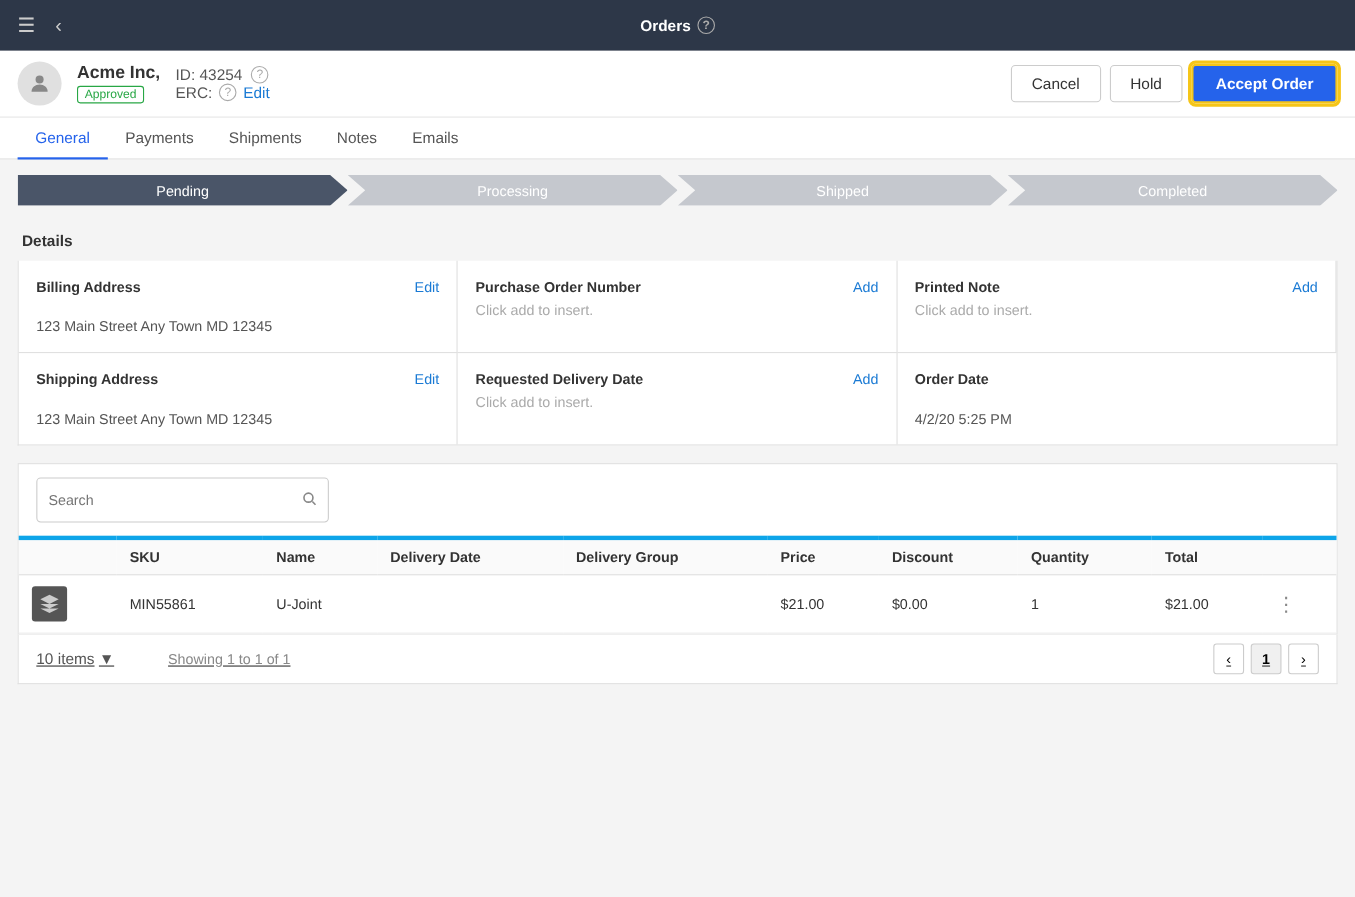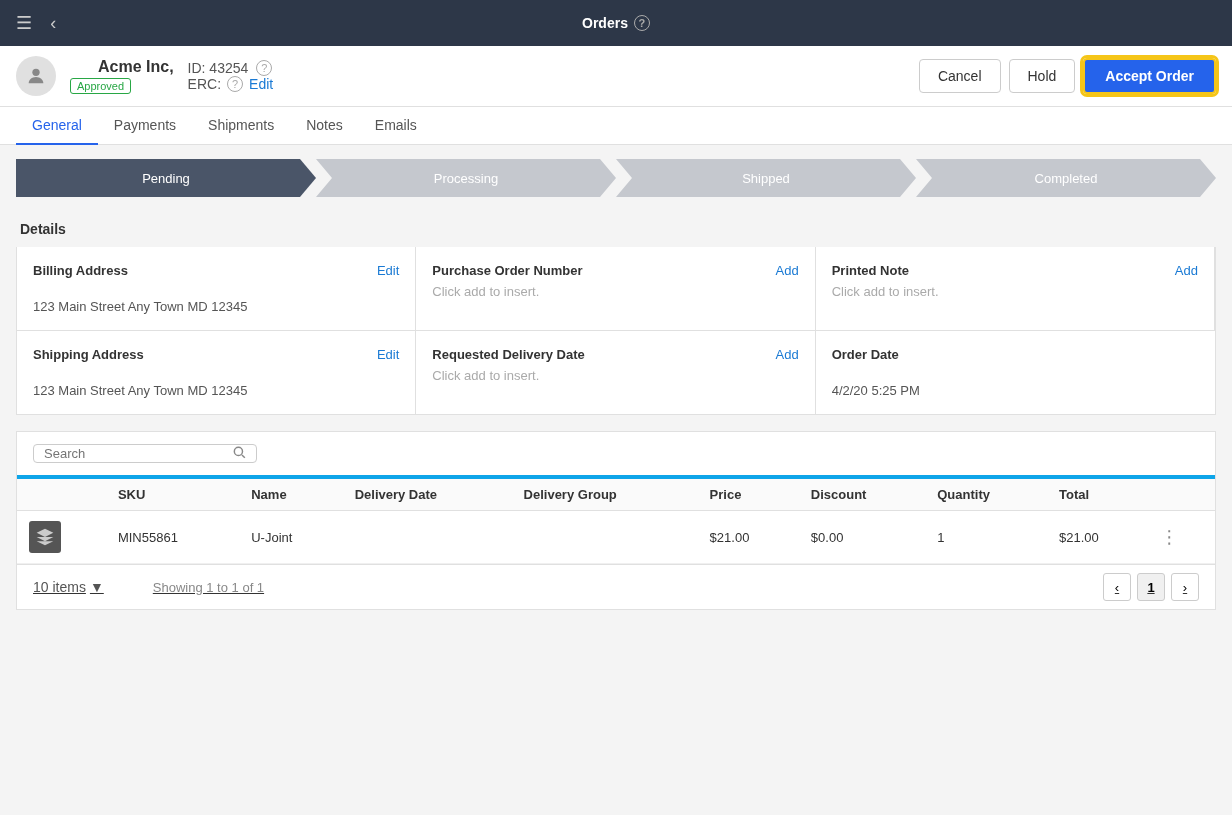--- a/index.html
+++ b/index.html
@@ -74,21 +74,20 @@
       display: flex;
       align-items: center;
       justify-content: center;
       color: #888;
       font-size: 20px;
     }
     .company-name {
       font-size: 16px;
       font-weight: 700;
       color: #333;
-      margin-left: 28px;
     }
     .approved-badge {
       display: inline-block;
       background: white;
       border: 1px solid #28a745;
       color: #28a745;
       font-size: 11px;
       padding: 1px 6px;
       border-radius: 3px;
       margin-top: 2px;
@@ -156,21 +155,21 @@
     .tab.active {
       color: #2563eb;
       border-bottom: 2px solid #2563eb;
       font-weight: 500;
     }
 
     
     .pipeline {
       display: flex;
       margin: 14px 16px;
-      height: 38px;
+      height: 28px;
     }
     .pipeline-step {
       flex: 1;
       display: flex;
       align-items: center;
       justify-content: center;
       color: white;
       font-size: 13px;
       font-weight: 500;
       position: relative;
@@ -251,22 +250,22 @@
       border: 1px solid #e0e0e0;
     }
     .search-bar-row {
       padding: 12px 16px;
     }
     .search-bar {
       display: flex;
       align-items: center;
       border: 1px solid #ccc;
       border-radius: 4px;
-      padding: 0 10px;
-      width: 224px;
+      padding: 11px 10px;
+      width: 266px;
       background: white;
     }
     .search-input {
       border: none;
       outline: none;
       font-size: 13px;
       flex: 1;
       background: transparent;
     }
     .search-icon-wrap {

